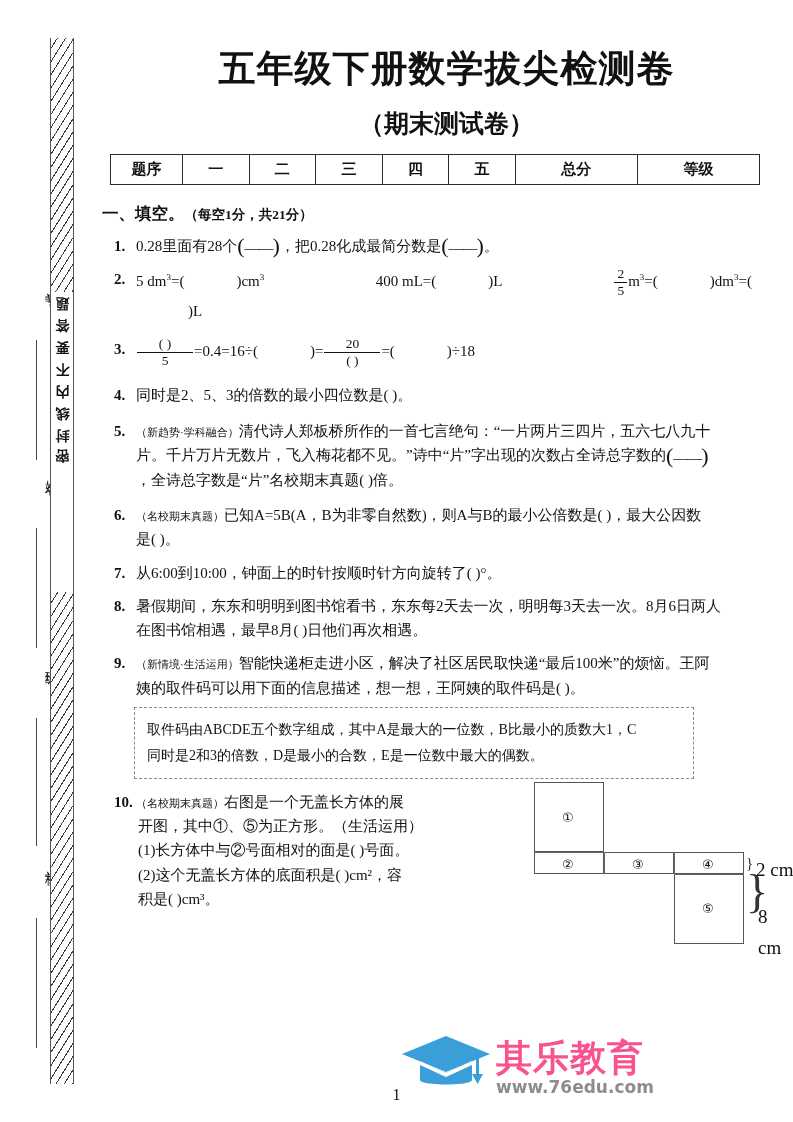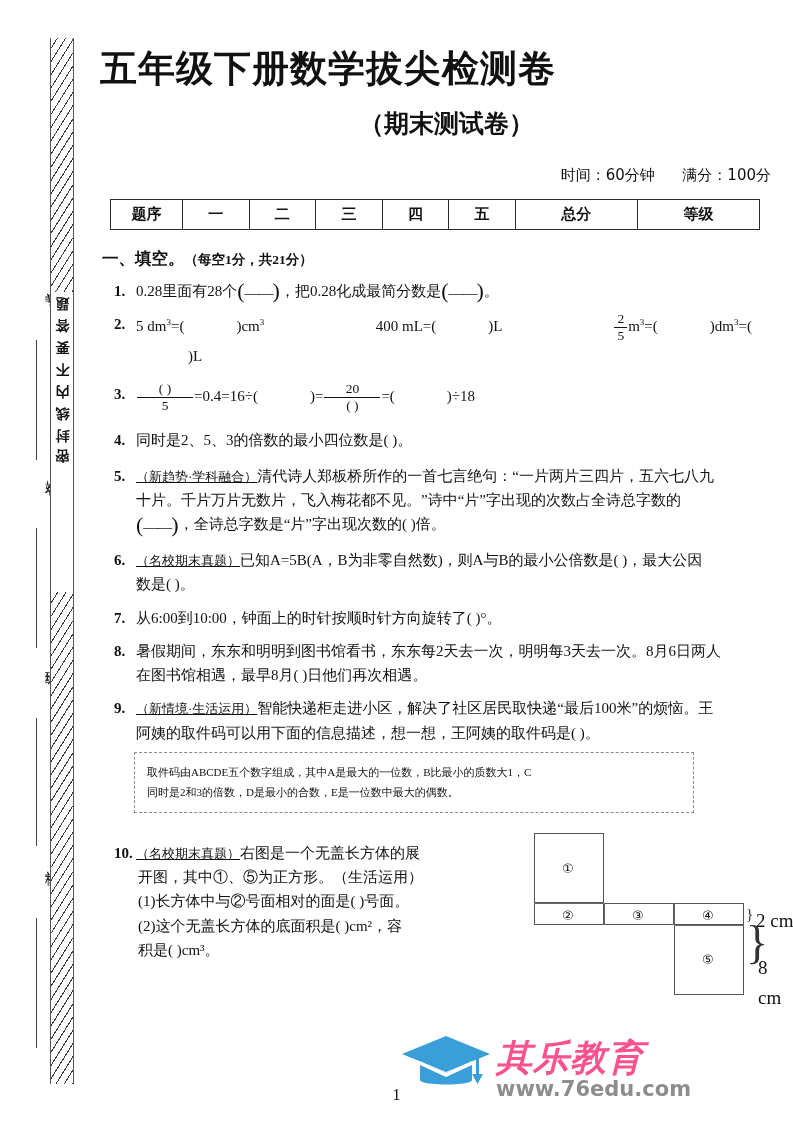--- a/index.html
+++ b/index.html
@@ -41,21 +41,21 @@
     writing-mode: vertical-rl; text-orientation: upright;
     font-size:14px; font-weight:bold; letter-spacing:22px;
     line-height:20px; color:#111; white-space:nowrap;
     transform: rotate(180deg);
   }
 
   
   #page { position:absolute; left:100px; top:0; width:693px; height:1122px; }
 
   #title {
-    text-align:left; font-size:37px; font-weight:bold;
+    text-align:center; font-size:37px; font-weight:bold;
     letter-spacing:1px; margin-top:48px; line-height:1.15;
     font-family:"DejaVu Sans","Liberation Sans",sans-serif;
   }
   #subtitle {
     text-align:center; font-size:25px; font-weight:bold;
     margin-top:16px;
     font-family:"DejaVu Sans","Liberation Sans",sans-serif;
   }
   #meta {
     text-align:right; font-size:15px; margin-top:26px; padding-right:22px;
@@ -83,21 +83,21 @@
   .section-head .note { font-size:13.5px; }
 
   
   .q {
     margin:9px 0 0 14px; font-size:15px; line-height:1.62;
     position:relative; padding-left:22px;
   }
   .q .num {
     position:absolute; left:0; top:0; font-weight:bold;
   }
-  .tag { font-size:13px;text-decoration:underline; }
+  .tag { font-size:11px; }
   .sp-wide { display:inline-block; width:52px; }
 
   
   .pfrac {
     display:inline-block; vertical-align:middle;
     font-size:22px; line-height:1; position:relative; top:-1px;
   }
   .pfrac .bar { font-size:15px; letter-spacing:-1px; }
 
   
@@ -108,21 +108,21 @@
   }
   .frac .top { display:block; border-bottom:1px solid #111; padding:0 3px; }
   .frac .bot { display:block; padding:0 3px; }
   .frac.wide .top, .frac.wide .bot { min-width:56px; }
   sup.u { font-size:9px; vertical-align:super; }
 
   
   #q9-box {
     margin:7px 0 0 34px; width:560px;
     border:1px dashed #8a8a8a; padding:9px 12px;
-    font-size:11px; line-height:1.85;
+    font-size:14px; line-height:1.85;
   }
 
   
   #q10 { position:relative; }
   #q10-text { width:430px; }
   .sub { margin-left:2px; }
 
   
   #net-figure {
     position:absolute; left:410px; top:-10px;
@@ -147,21 +147,21 @@
 
   
   #logo { position:absolute; left:400px; top:1032px; width:300px; height:78px; }
   #logo-text {
     position:absolute; left:96px; top:2px;
     font-size:36px; font-weight:bold; letter-spacing:1px;
     font-family:"DejaVu Sans","Liberation Sans",sans-serif;
   }
   #logo-url {
     position:absolute; left:96px; top:45px;
-    font-size:21px; font-weight:bold; color:#8d8d8d;
+    font-size:17px; font-weight:bold; color:#8d8d8d;
     font-family:"DejaVu Sans","Liberation Sans",sans-serif;
     text-align:right;
   }
   #page-num {
     position:absolute; left:0; right:0; top:1086px;
     text-align:center; font-size:16px;
   }
 </style>
 </head>
 <body>
@@ -179,25 +179,20 @@
   <div class="hatch-band"></div>
   <div class="hatch-gap" style="top:292px; height:300px;"></div>
   <div id="seal-words">密封线内不要答题</div>
 </div>
 
 <div id="page">
 
   <div id="title">五年级下册数学拔尖检测卷</div>
   <div id="subtitle">（期末测试卷）</div>
 
-  <div id="meta">
-    <span>时间：60分钟</span>
-    <span class="gap"></span>
-    <span>满分：100分</span>
-  </div>
 
   <table id="score-table">
     <tbody>
         <tr>
       <td class="first">题序</td>
       <td>一</td>
       <td>二</td>
       <td>三</td>
       <td>四</td>
       <td>五</td>
@@ -230,21 +225,21 @@
     <span class="frac wide"><span class="top">(        )</span><span class="bot">5</span></span><span>=0.4=16÷(</span><span class="sp-wide"></span><span>)=</span><span class="frac wide"><span class="top">20</span><span class="bot">(        )</span></span><span>=(</span><span class="sp-wide"></span><span>)÷18</span>
   </div>
 
   <div class="q" style="margin-top:14px;">
     <span class="num">4.</span>
     <span>同时是2、5、3的倍数的最小四位数是(        )。</span>
   </div>
 
   <div class="q" style="width:600px; margin-top:11px;">
     <span class="num">5.</span>
-    <span class="tag">（新趋势·学科融合）</span><span>清代诗人郑板桥所作的一首七言绝句：“一片两片三四片，五六七八九十片。千片万片无数片，飞入梅花都不见。”诗中“片”字出现的次数占全诗总字数的</span><span class="pfrac">(<span class="bar">——</span>)</span><span>，全诗总字数是“片”字出现次数的(        )倍。</span>
+    <span class="tag">（新趋势·学科融合）</span><span>清代诗人郑板桥所作的一首七言绝句：“一片两片三四片，五六七八九十片。千片万片无数片，飞入梅花都不见。”诗中“片”字出现的次数占全诗总字数的</span><span class="pfrac">(<span class="bar">——</span>)</span><span>，全诗总字数是“片”名校期末真题(        )倍。</span>
   </div>
 
   <div class="q" style="width:600px; margin-top:11px;">
     <span class="num">6.</span>
     <span class="tag">（名校期末真题）</span><span>已知A=5B(A，B为非零自然数)，则A与B的最小公倍数是(        )，最大公因数是(        )。</span>
   </div>
 
   <div class="q" style="width:600px; margin-top:9px;">
     <span class="num">7.</span>
     <span>从6:00到10:00，钟面上的时针按顺时针方向旋转了(        )°。</span>
@@ -257,21 +252,21 @@
 
   <div class="q" style="width:604px; margin-top:9px;">
     <span class="num">9.</span>
     <span class="tag">（新情境·生活运用）</span><span>智能快递柜走进小区，解决了社区居民取快递“最后100米”的烦恼。王阿姨的取件码可以用下面的信息描述，想一想，王阿姨的取件码是(        )。</span>
   </div>
   <div id="q9-box">
     <div>取件码由ABCDE五个数字组成，其中A是最大的一位数，B比最小的质数大1，C</div>
     <div>同时是2和3的倍数，D是最小的合数，E是一位数中最大的偶数。</div>
   </div>
 
-  <div class="q" id="q10" style="margin-top:28px;">
+  <div class="q" id="q10" style="margin-top:11px;">
     <span class="num">10.</span>
     <div id="q10-text">
       <span class="tag">（名校期末真题）</span><span>右图是一个无盖长方体的展</span>
       <div style="margin-left:2px;">开图，其中①、⑤为正方形。（生活运用）</div>
       <div class="sub">(1)长方体中与②号面相对的面是(        )号面。</div>
       <div class="sub">(2)这个无盖长方体的底面积是(        )cm²，容</div>
       <div class="sub">积是(        )cm³。</div>
     </div>
 
     <div id="net-figure">
@@ -304,17 +299,17 @@
 </div>
 
 <div id="logo">
   <svg width="92" height="60" viewBox="0 0 92 60">
     <polygon points="46,4 90,22 46,40 2,22" fill="#3a9fd8"></polygon>
     <path d="M20,29 L20,48 C20,54 72,54 72,48 L72,29 L46,41 Z" fill="#3a9fd8"></path>
     <path d="M20,29 L46,41 L72,29 L72,33 L46,45 L20,33 Z" fill="#ffffff"></path>
     <rect x="76" y="22" width="3" height="20" fill="#3a9fd8"></rect>
     <polygon points="72,42 83,42 77.5,52" fill="#3a9fd8"></polygon>
   </svg>
-  <div id="logo-text" style="color:#f9538f;font-style:italic;">其乐教育</div>
+  <div id="logo-text" style="color:#f9538f;">其乐教育</div>
   <div id="logo-url">www.76edu.com</div>
 </div>
 
 <div id="page-num">1</div>
 
 </body></html>

